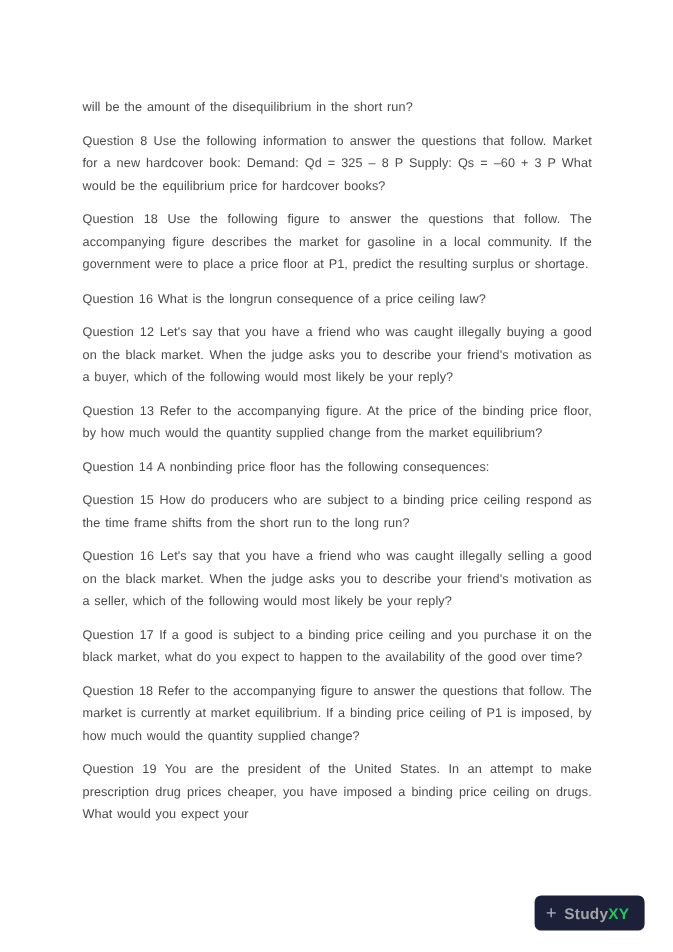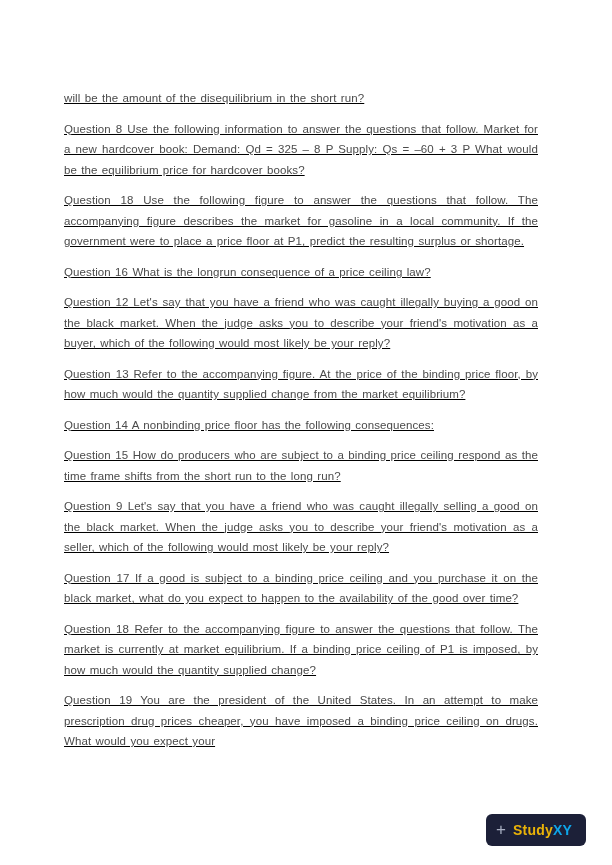--- a/index.html
+++ b/index.html
@@ -11,23 +11,22 @@
     position: relative;
     width: 612px;
     height: 865px;
     background: #ffffff;
     font-family: "Liberation Sans", sans-serif;
     overflow: hidden;
   }
   .content {
     position: absolute;
     top: 88px;
-    left: 64px;
+    left: 75px;
     right: 74px;
-    text-decoration: underline;
   }
   .para {
     margin: 0 0 10px 0;
     font-size: 11.5px;
     line-height: 20.5px;
     color: #4a4a4a;
     text-align: justify;
     text-justify: inter-word;
     letter-spacing: 0.1px;
     word-spacing: 1px;
@@ -54,39 +53,39 @@
     line-height: 1;
     color: #aab0c3;
     transform: translateY(-1px);
   }
   .logo-text {
     font-size: 14px;
     font-weight: 700;
     line-height: 1;
     letter-spacing: 0.2px;
   }
-  .logo-text .study { color: #eab308; }
+  .logo-text .study { color: #a3a3a3; }
   .logo-text .xy { }
 </style>
 </head>
 <body>
 
 <div class="page">
   <div class="content">
     <p class="para">will be the amount of the disequilibrium in the short run?</p>
     <p class="para">Question 8 Use the following information to answer the questions that follow. Market for a new hardcover book: Demand: Qd = 325 – 8 P Supply: Qs = –60 + 3 P What would be the equilibrium price for hardcover books?</p>
     <p class="para">Question 18 Use the following figure to answer the questions that follow. The accompanying figure describes the market for gasoline in a local community. If the government were to place a price floor at P1, predict the resulting surplus or shortage.</p>
     <p class="para">Question 16 What is the longrun consequence of a price ceiling law?</p>
     <p class="para">Question 12 Let's say that you have a friend who was caught illegally buying a good on the black market. When the judge asks you to describe your friend's motivation as a buyer, which of the following would most likely be your reply?</p>
     <p class="para">Question 13 Refer to the accompanying figure. At the price of the binding price floor, by how much would the quantity supplied change from the market equilibrium?</p>
     <p class="para">Question 14 A nonbinding price floor has the following consequences:</p>
     <p class="para">Question 15 How do producers who are subject to a binding price ceiling respond as the time frame shifts from the short run to the long run?</p>
-    <p class="para">Question 9 Let's say that you have a friend who was caught illegally selling a good on the black market. When the judge asks you to describe your friend's motivation as a seller, which of the following would most likely be your reply?</p>
+    <p class="para">Question 16 Let's say that you have a friend who was caught illegally selling a good on the black market. When the judge asks you to describe your friend's motivation as a seller, which of the following would most likely be your reply?</p>
     <p class="para">Question 17 If a good is subject to a binding price ceiling and you purchase it on the black market, what do you expect to happen to the availability of the good over time?</p>
     <p class="para">Question 18 Refer to the accompanying figure to answer the questions that follow. The market is currently at market equilibrium. If a binding price ceiling of P1 is imposed, by how much would the quantity supplied change?</p>
     <p class="para">Question 19 You are the president of the United States. In an attempt to make prescription drug prices cheaper, you have imposed a binding price ceiling on drugs. What would you expect your</p>
   </div>
 
   <div class="logo-badge" style="background: rgb(28, 32, 56);">
     <span class="logo-plus">+</span>
-    <span class="logo-text"><span class="study">Study</span><span class="xy" style="color: #0ea5e9;">XY</span></span>
+    <span class="logo-text"><span class="study">Study</span><span class="xy" style="color: #22c55e;">XY</span></span>
   </div>
 </div>
 
 </body></html>

